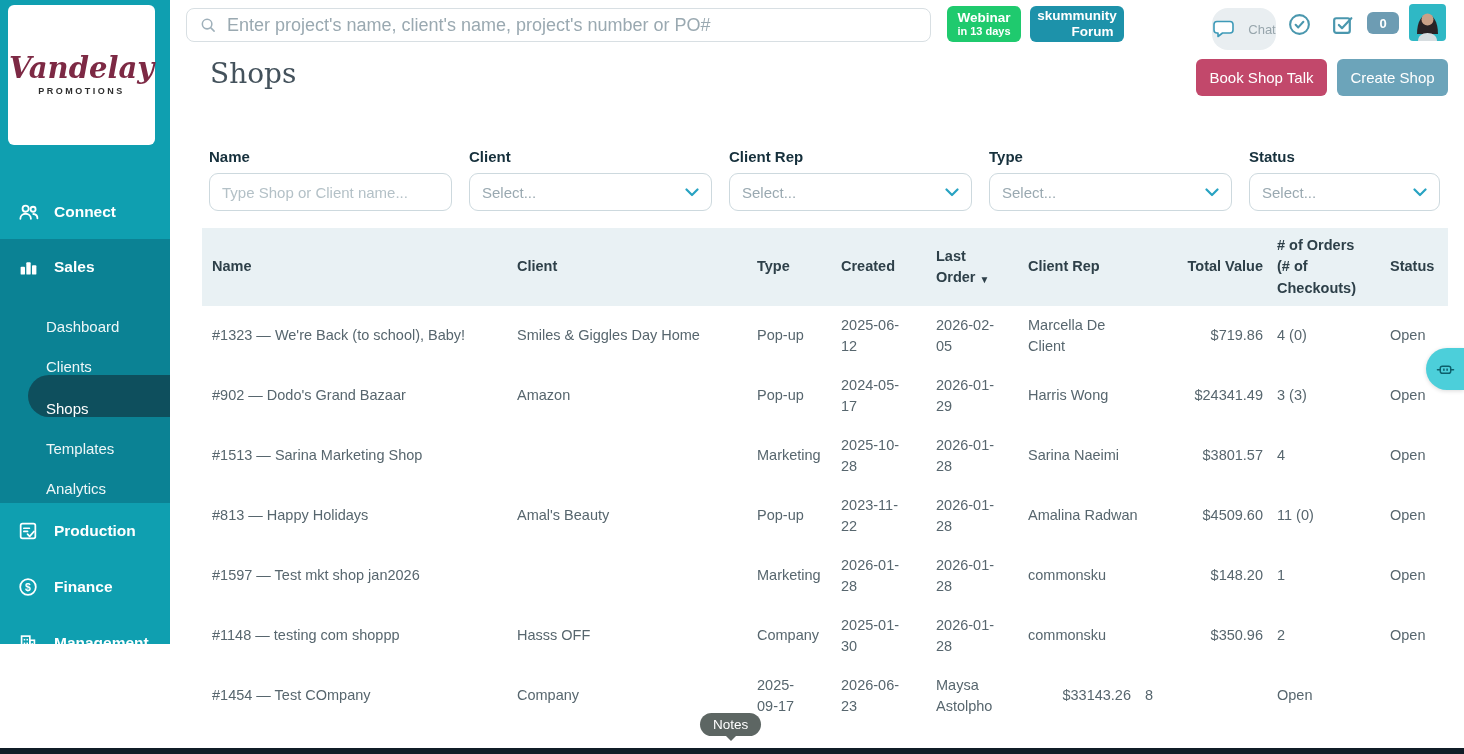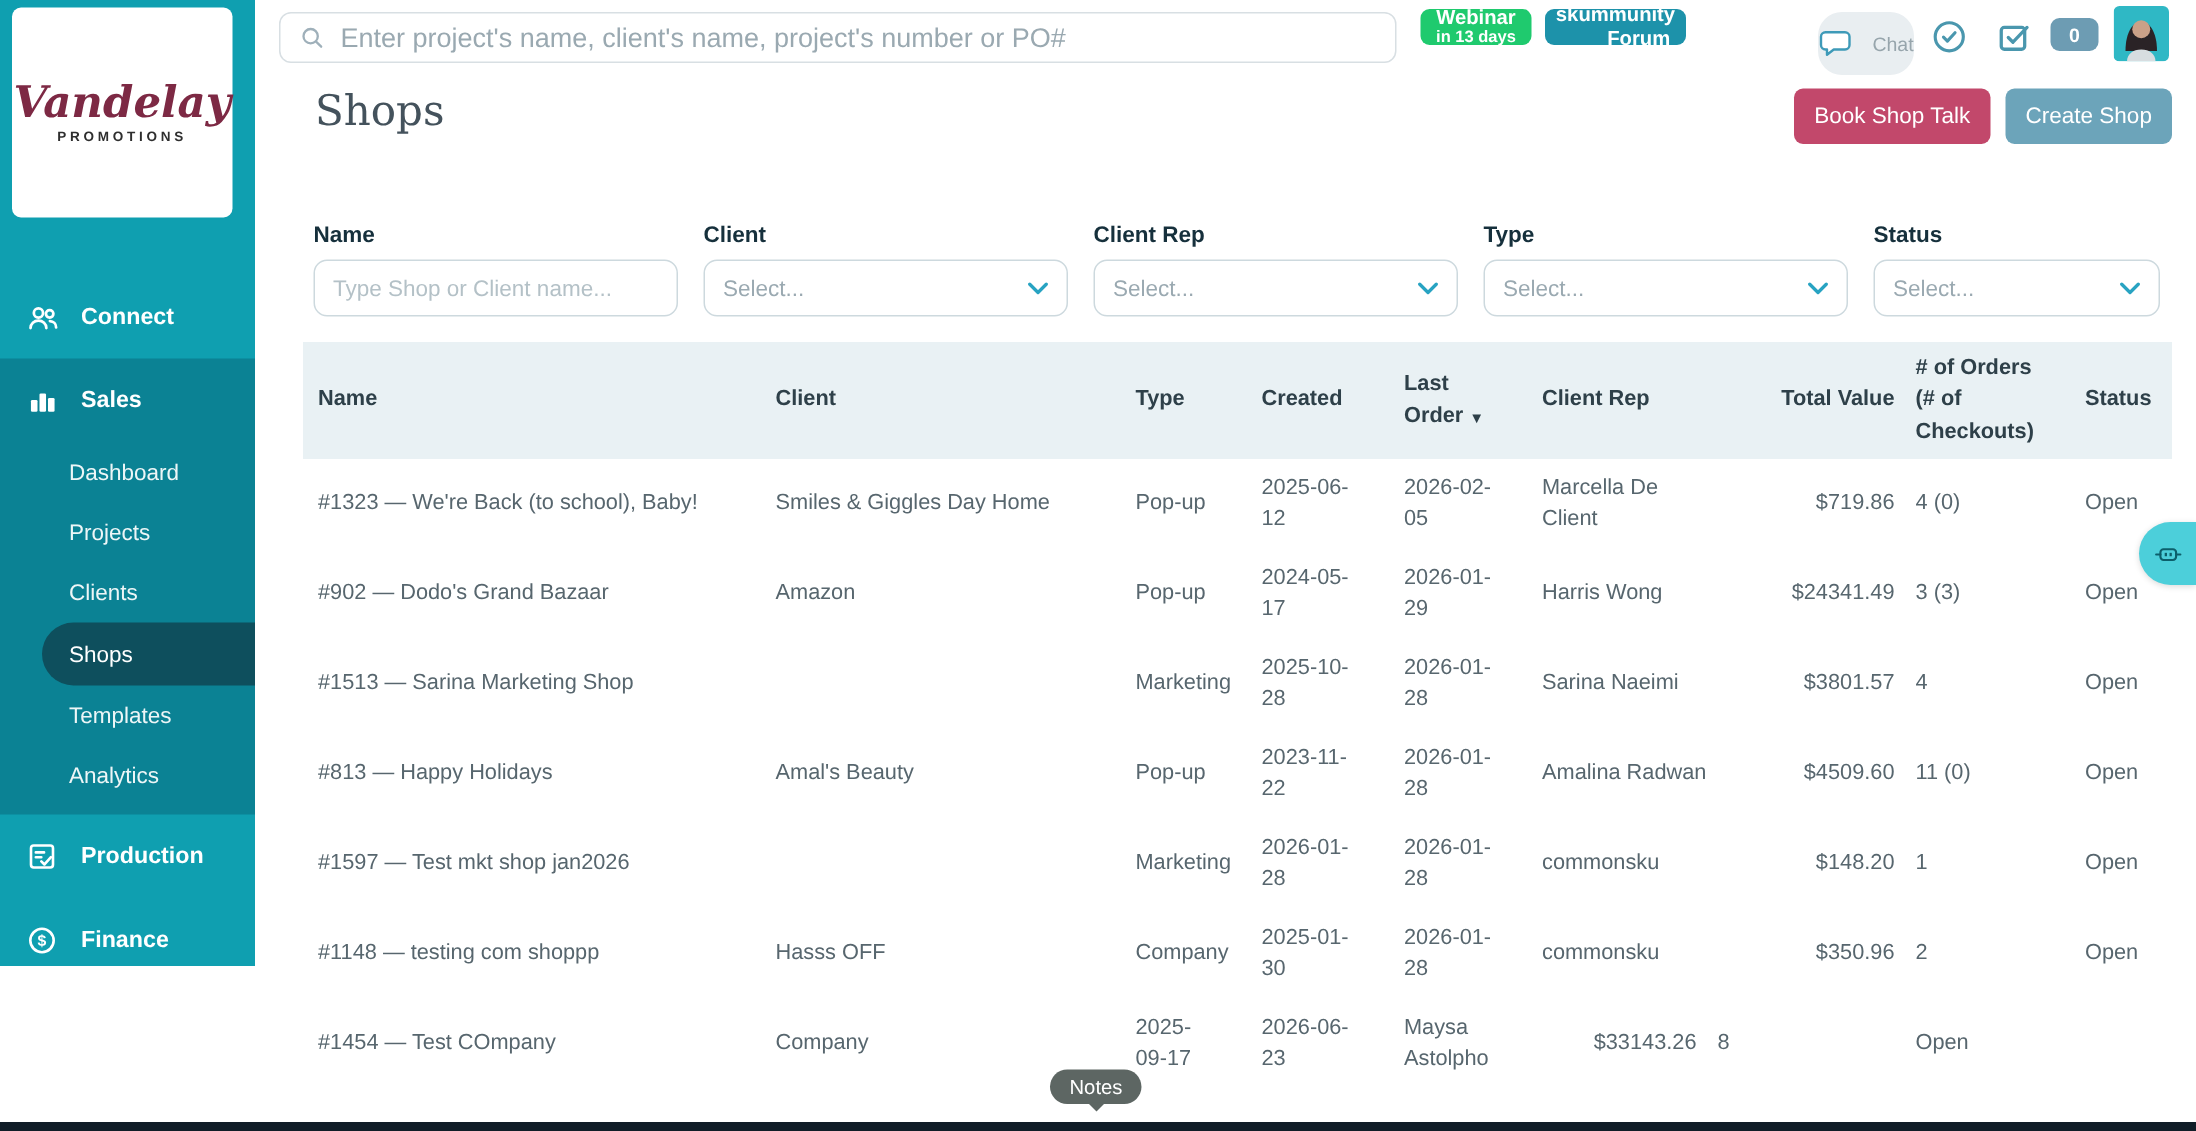--- a/index.html
+++ b/index.html
@@ -13,31 +13,31 @@
   .sidebar { position:absolute; left:0; top:0; width:170px; height:644px; background:#0f9fb0; z-index:3; }
   .logo-card { position:absolute; top:5px; left:8px; width:147px; height:140px; background:#fff; border-radius:6px;
     display:flex; flex-direction:column; align-items:center; justify-content:center; }
   .logo-name { font-family:"DejaVu Serif", serif; font-style:italic; font-weight:bold; font-size:29px; color:#7d2944; line-height:1; }
   .logo-tagline { font-size:9px; font-weight:bold; letter-spacing:2.5px; color:#2e2e2e; margin-top:3px; }
   .nav-item { display:flex; align-items:center; gap:14px; padding-left:16px; height:54px; color:#fff; font-weight:bold; font-size:15.5px; cursor:default; }
   .nav-item .nicon { width:24px; height:24px; display:flex; align-items:center; justify-content:center; flex:0 0 24px; }
   .connect-item { margin-top:20px; }
   .sales-section { background:#0b8294; padding-bottom:6px; }
   .sales-header { height:56px; }
-  .sub-item { height:40px; display:flex; align-items:center; padding-left:46px; color:rgba(255,255,255,.93); font-size:15px; }
+  .sub-item { height:40px; display:flex; align-items:flex-end; padding-left:46px; color:rgba(255,255,255,.93); font-size:15px; }
   .sub-item.active { margin-left:28px; padding-left:18px; height:42px; background:#0e4f5d; border-radius:22px 0 0 22px; color:#fff; }
   .bottom-group { margin-top:0; }
   .bottom-group .nav-item { height:56px;text-align:center; }
 
   
   .search-box { position:absolute; left:186px; top:8px; width:745px; height:34px; border:1px solid #d8dfe3; border-radius:8px;
     display:flex; align-items:center; padding:0 12px; gap:10px; background:#fff; }
   .search-box input { border:none; outline:none; flex:1; font-size:18px; color:#44525c; font-family:"Liberation Sans",sans-serif; }
   .search-box input::placeholder { color:#9aa9b1; }
-  .pill-btn { position:absolute; top:6px; height:24px; border:none; border-radius:6px; color:#fff; cursor:pointer;
+  .pill-btn { position:absolute; top:6px; height:36px; border:none; border-radius:6px; color:#fff; cursor:pointer;
     display:flex; flex-direction:column; align-items:center; justify-content:center; line-height:1.15; font-family:"Liberation Sans",sans-serif; }
   .webinar-btn { left:947px; width:74px; background:#1fca6e; }
   .forum-btn { left:1030px; width:94px; background:#1d92aa; }
   .pill-line1 { font-size:13.5px; font-weight:bold; }
   .pill-line2 { font-size:11px; font-weight:bold; }
   .forum-btn .pill-line2 { font-size:13.5px;margin-left:31px; }
   .chat-pill { position:absolute; left:1212px; top:8px; width:64px; height:42px; background:#e9eef1; border-radius:16px;
     display:flex; align-items:center; justify-content:center; gap:12px; cursor:pointer; }
   .chat-label { font-size:13px; color:#97a5ac; }
   .top-icon { position:absolute; top:11px; width:26px; height:26px; cursor:pointer; display:flex; align-items:center; justify-content:center; }
@@ -124,23 +124,20 @@
             <rect x="9.5" y="6" width="5" height="14" rx="1"></rect>
             <rect x="16" y="9.5" width="5" height="10.5" rx="1"></rect>
         </svg>
       </span>
       <span>Sales</span>
     </div>
     <div class="sub-item">
         <span>Dashboard</span>
       </div>
     <div class="sub-item">
-        <span>Projects</span>
-      </div>
-    <div class="sub-item">
         <span>Clients</span>
       </div>
     <div class="sub-item active">
         <span>Shops</span>
       </div>
     <div class="sub-item">
         <span>Templates</span>
       </div>
     <div class="sub-item">
         <span>Analytics</span>

